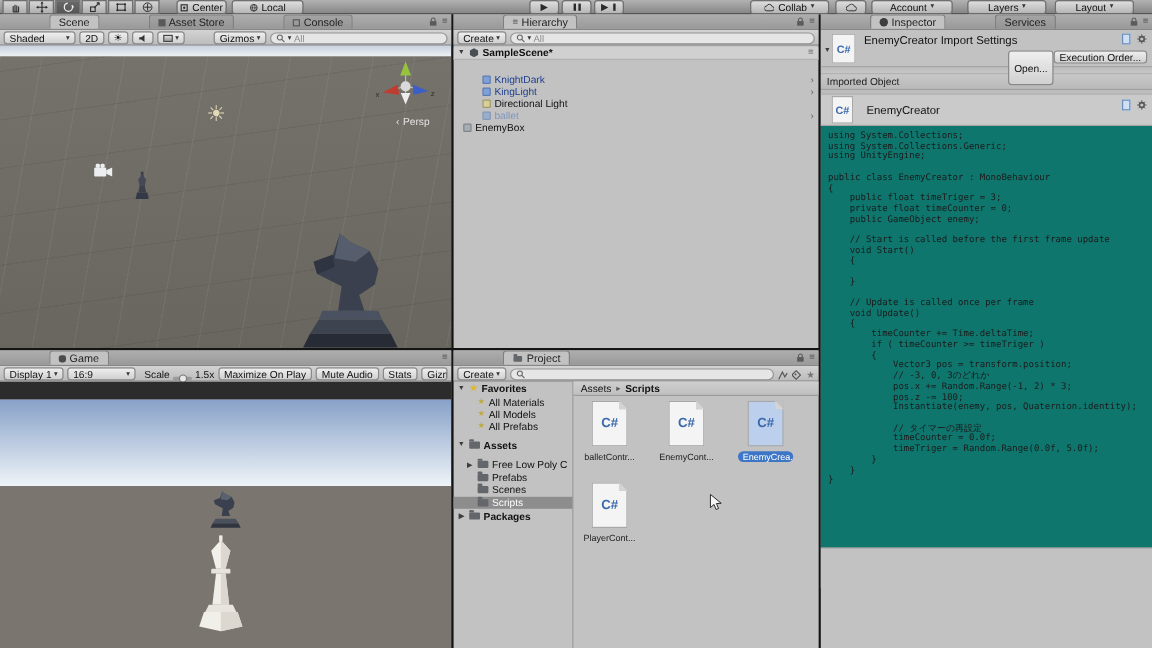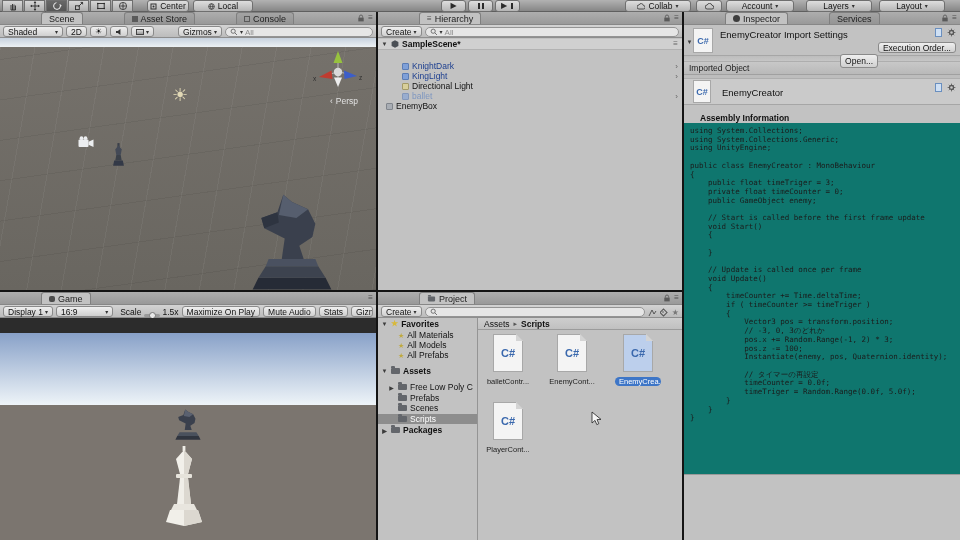--- a/index.html
+++ b/index.html
@@ -535,21 +535,21 @@
     <span class="disc" style="position:absolute;left:2px;top:14px">▼</span>
     <div class="fico-sm" style="left:9px;top:3px">
         <span>C#</span>
       </div>
     <span style="position:absolute;left:36px;top:4px;font-size:9.5px;color:#111">EnemyCreator Import Settings</span>
     <span class="docico" style="position:absolute;right:18px;top:3px"></span>
     <svg style="position:absolute;right:4px;top:3px" width="9" height="9" viewBox="0 0 9 9">
         <circle cx="4.5" cy="4.5" r="2" fill="none" stroke="#555" stroke-width="1.3"></circle>
         <path d="M4.5 0.6 V2 M4.5 7 V8.4 M0.6 4.5 H2 M7 4.5 H8.4 M1.8 1.8 L2.8 2.8 M6.2 6.2 L7.2 7.2 M6.2 2.8 L7.2 1.8 M1.8 7.2 L2.8 6.2" stroke="#555" stroke-width="0.8"></path>
       </svg>
-    <button class="ctl" style="position:absolute;right:82px;top:29px;height:14px">
+    <button class="ctl" style="position:absolute;right:82px;top:17px;height:29px">
         <span>Open...</span>
       </button>
     <button class="ctl" style="position:absolute;right:4px;top:17px;height:11px">
         <span>Execution Order...</span>
       </button>
   </div>
   <div class="insp-gap"></div>
   <div class="section-bar">
       <span>Imported Object</span>
     </div>
@@ -558,21 +558,20 @@
     <div class="fico-sm" style="left:9px;top:1px;width:18px;height:23px">
         <span>C#</span>
       </div>
     <span style="position:absolute;left:38px;top:8px;font-size:9.5px;color:#111">EnemyCreator</span>
     <span class="docico" style="position:absolute;right:18px;top:4px"></span>
     <svg style="position:absolute;right:4px;top:4px" width="9" height="9" viewBox="0 0 9 9">
         <circle cx="4.5" cy="4.5" r="2" fill="none" stroke="#555" stroke-width="1.3"></circle>
         <path d="M4.5 0.6 V2 M4.5 7 V8.4 M0.6 4.5 H2 M7 4.5 H8.4 M1.8 1.8 L2.8 2.8 M6.2 6.2 L7.2 7.2 M6.2 2.8 L7.2 1.8 M1.8 7.2 L2.8 6.2" stroke="#555" stroke-width="0.8"></path>
       </svg>
   </div>
-  <div class="asm-h">Assembly Information</div>
   <pre class="code">using System.Collections;
 using System.Collections.Generic;
 using UnityEngine;
 
 public class EnemyCreator : MonoBehaviour
 {
     public float timeTriger = 3;
     private float timeCounter = 0;
     public GameObject enemy;
 

